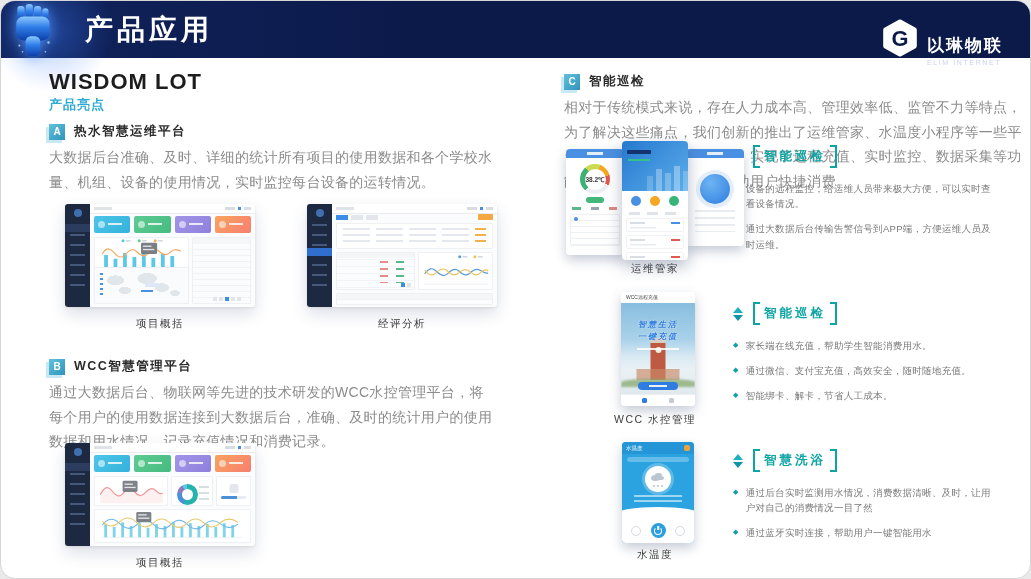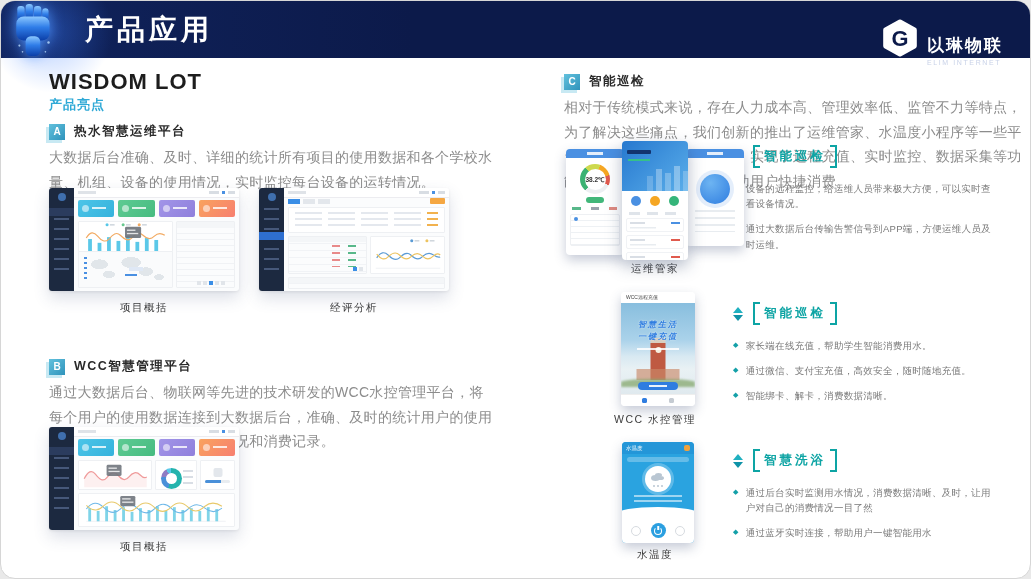--- a/index.html
+++ b/index.html
@@ -20,21 +20,21 @@
   
   .wisdom{position:absolute;left:48px;top:68px;font-size:22px;font-weight:800;color:#1d1d1d;letter-spacing:1px;}
   .hl{position:absolute;left:48px;top:95px;font-size:13px;font-weight:bold;color:#2fa9d6;letter-spacing:1px;}
   .sec{position:absolute;display:flex;align-items:center;gap:9px;}
   .badge{width:16px;height:16px;background:linear-gradient(135deg,#62c1dd,#2f93bb);color:#fff;font-size:10px;
     font-weight:bold;display:flex;align-items:center;justify-content:center;box-shadow:-3px 3px 0 rgba(98,193,221,.35);}
   .sec-t{font-size:12.5px;font-weight:bold;color:#2a2a2a;letter-spacing:1.5px;}
   .para{position:absolute;font-size:14px;color:#8c8c8c;line-height:1.75;letter-spacing:.3px;margin:0;}
   
   .shots{position:absolute;display:flex;gap:20px;}
-  .shots figure{margin:0;}
+  .shots figure{margin:16px;}
   figcaption{margin-top:10px;text-align:center;font-size:10.5px;color:#3c3c3c;letter-spacing:1.5px;}
   .shot{position:relative;width:190px;height:103px;background:#fbfcfd;border-radius:3px;overflow:hidden;
     box-shadow:0 7px 16px rgba(60,80,120,.18),0 1px 3px rgba(0,0,0,.08);}
   .sb{position:absolute;left:0;top:0;bottom:0;width:25px;background:#1c2940;}
   .sb::before{content:"";display:block;width:8px;height:8px;border-radius:50%;background:#3f6fae;margin:5px auto 0;}
   .sb::after{content:"";position:absolute;left:5px;right:5px;top:20px;height:64px;
     background:repeating-linear-gradient(180deg,#46587a 0 2px,transparent 2px 10px);}
   .sbact{position:absolute;left:0;width:100%;height:8px;background:#2b3c5e;z-index:1;}
   .sbact.blue{background:#2e6fd0;}
   .tb{position:absolute;left:25px;right:0;top:0;height:9px;background:#fff;border-bottom:1px solid #ececf0;}
@@ -490,21 +490,21 @@
     <div class="fb">
       <span class="fbm">◆</span>
       <span>家长端在线充值，帮助学生智能消费用水。</span>
     </div>
     <div class="fb">
       <span class="fbm">◆</span>
       <span>通过微信、支付宝充值，高效安全，随时随地充值。</span>
     </div>
     <div class="fb">
       <span class="fbm">◆</span>
-      <span>智能绑卡、解卡，消费数据清晰。</span>
+      <span>智能绑卡、解卡，节省人工成本。</span>
     </div>
   </div>
 
   <div class="feat" style="top:448px;">
     <div class="feat-h">
       <i class="dmd"></i>
       <span class="feat-t">智慧洗浴</span>
     </div>
     <div class="fb">
       <span class="fbm">◆</span>

